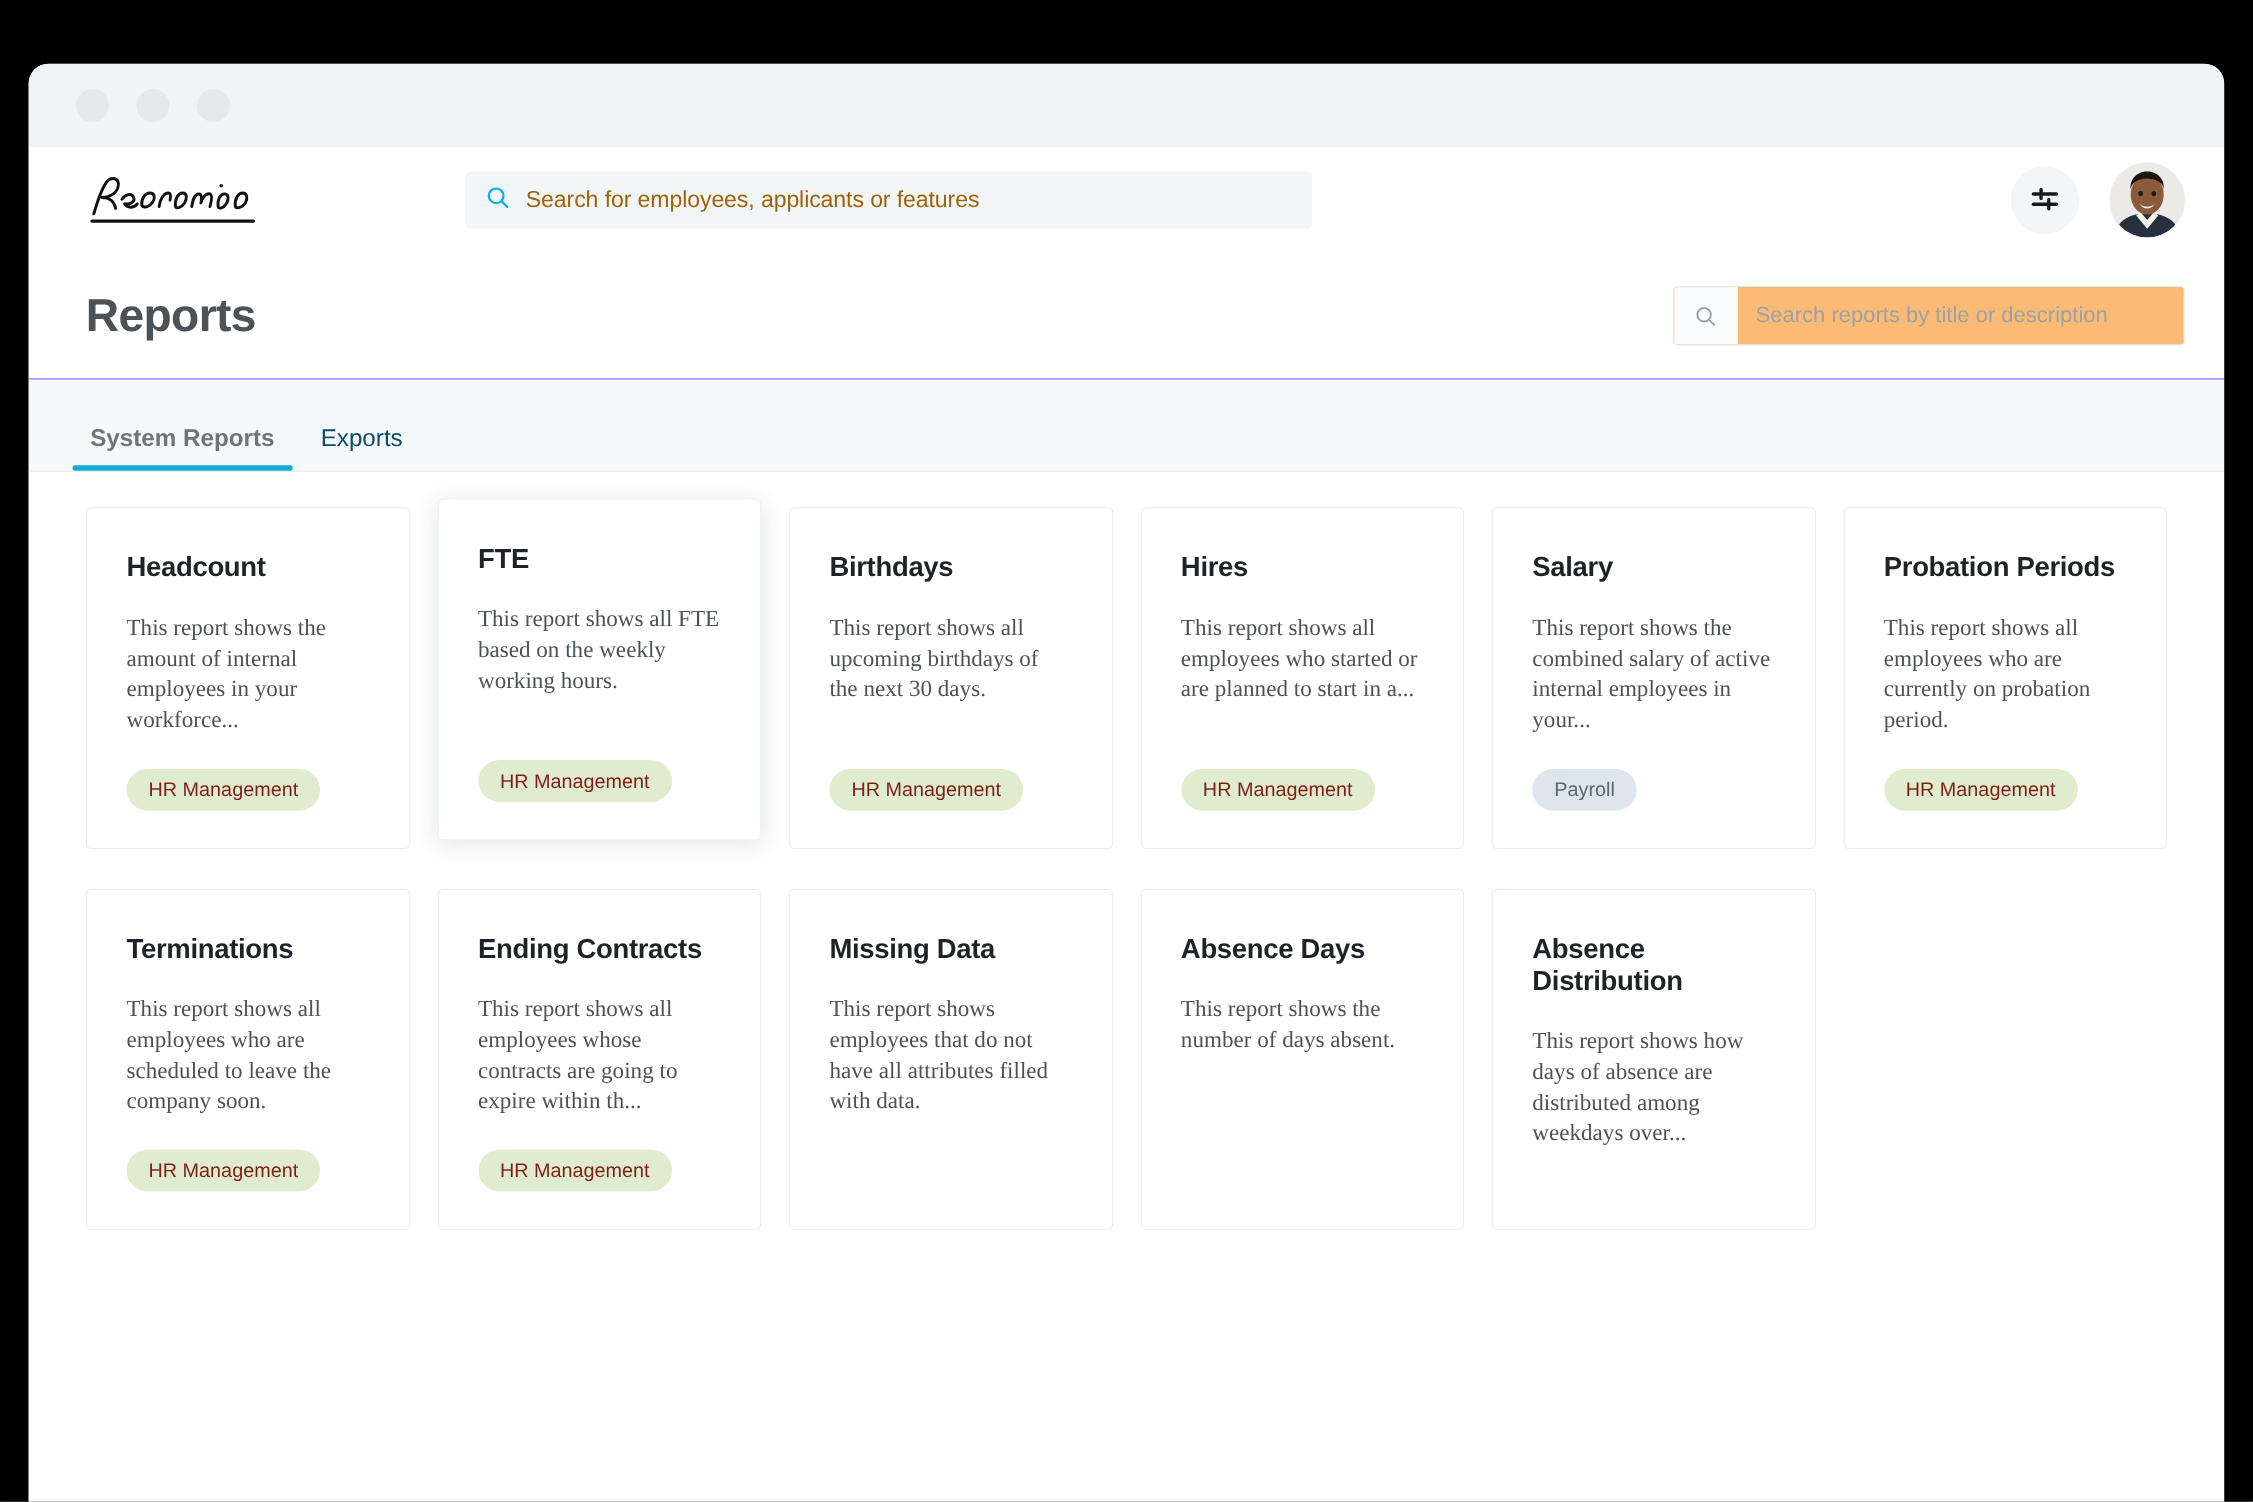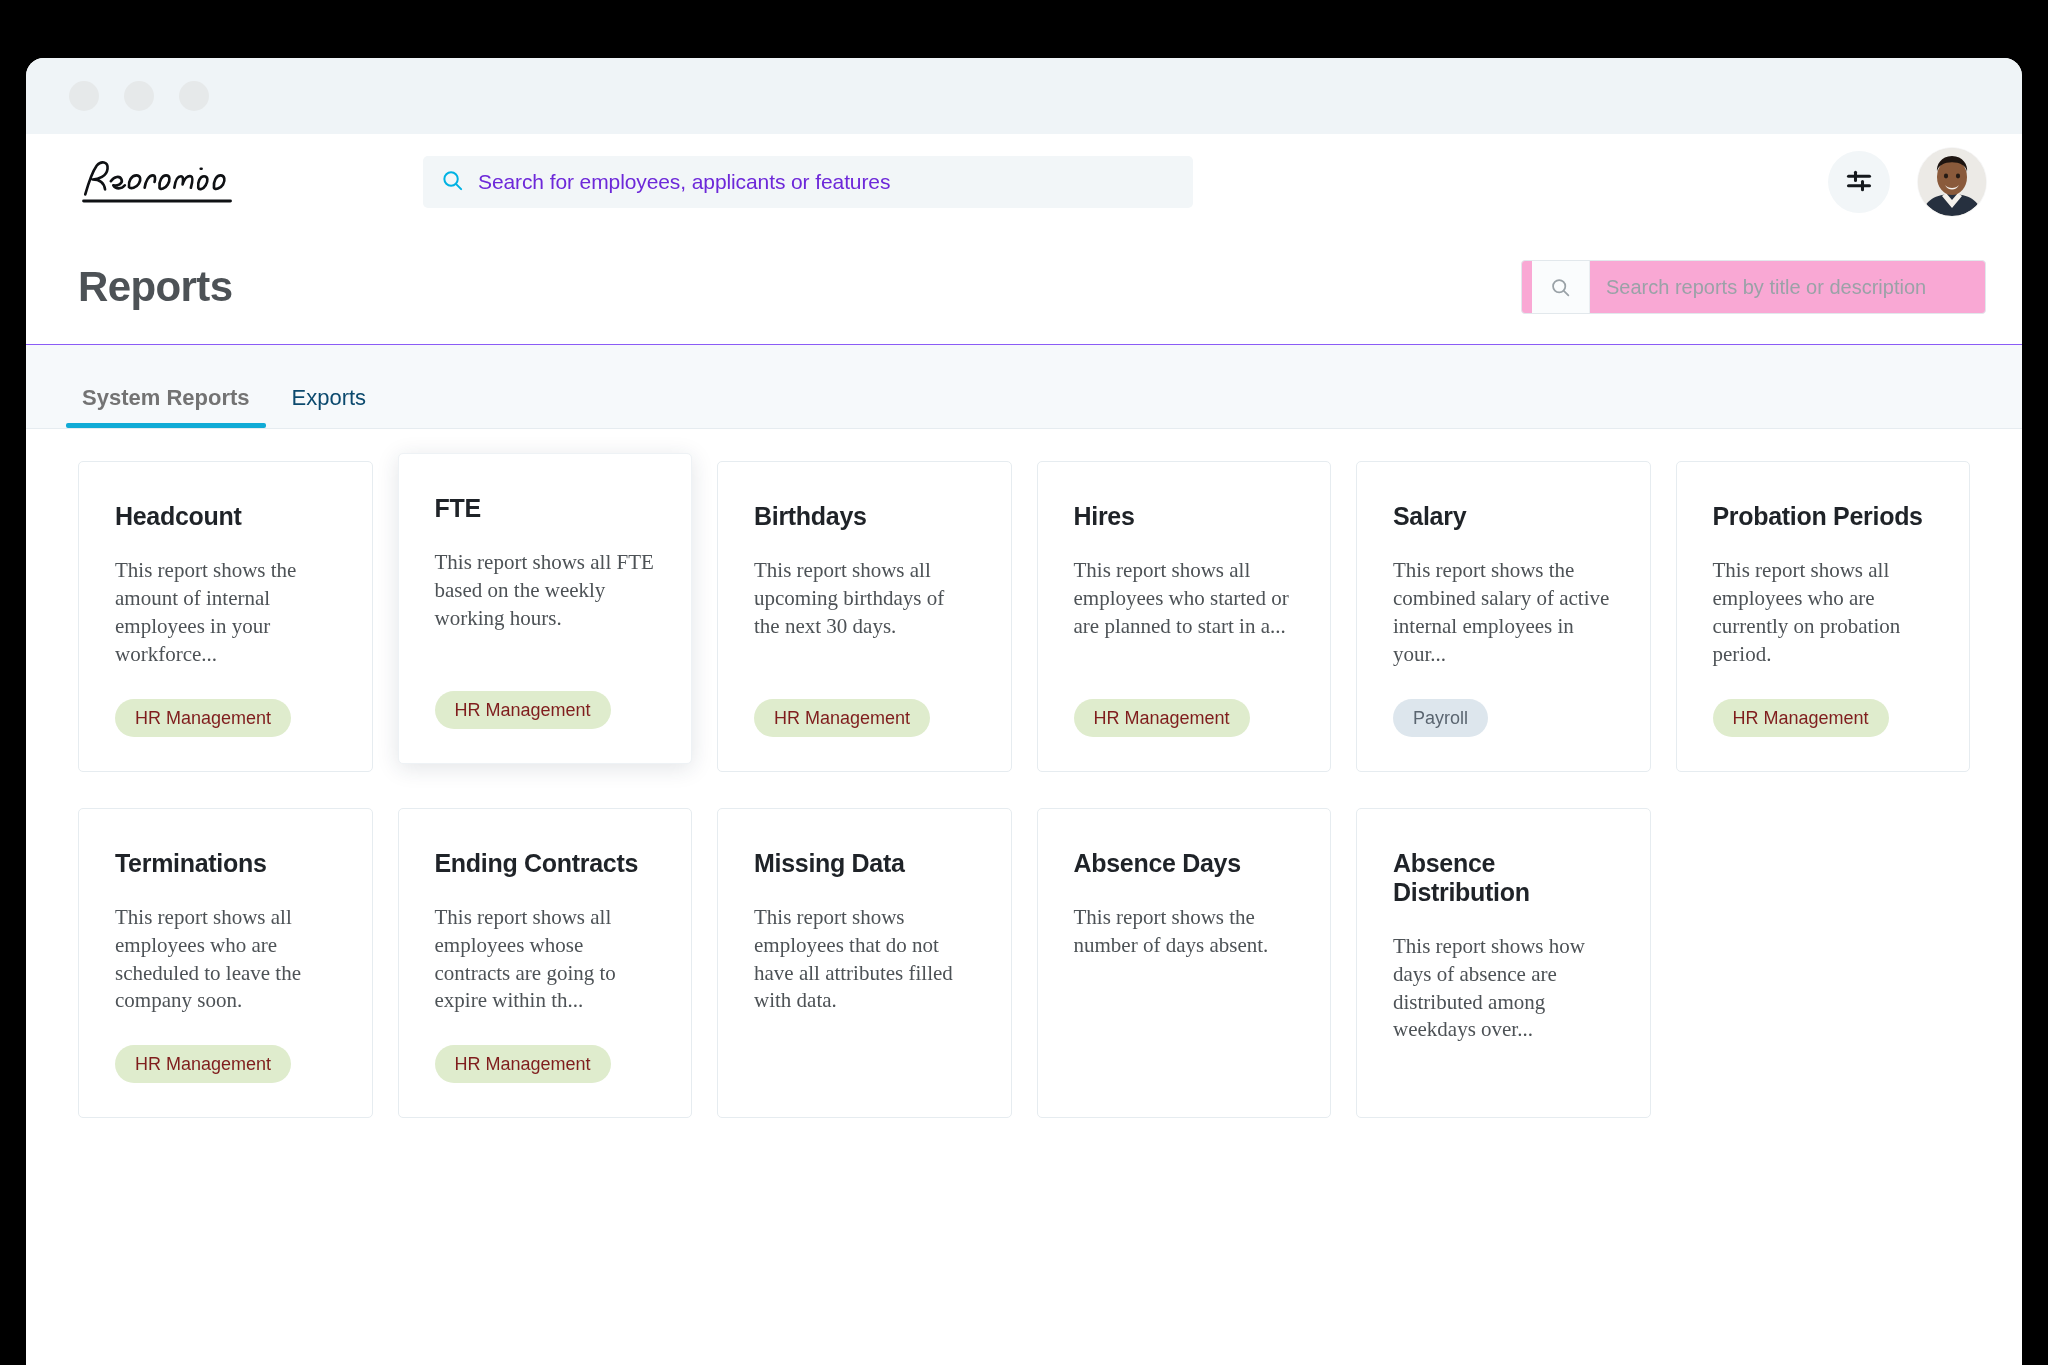--- a/index.html
+++ b/index.html
@@ -72,21 +72,21 @@
     height: 52px;
     background: #f2f6f8;
     border-radius: 5px;
     display: flex;
     align-items: center;
     padding: 0 18px;
     gap: 14px;
   }
   .global-search .ph {
     font-size: 21px;
-    color: #6d28d9;
+    color: #a16207;
     letter-spacing: -0.1px;
   }
   .icon-search-blue { flex: none; }
 
   .appbar-right {
     position: absolute;
     right: 36px;
     display: flex;
     align-items: center;
     gap: 28px;
@@ -132,23 +132,22 @@
   }
   .report-search {
     position: absolute;
     right: 36px;
     width: 465px;
     height: 54px;
     border: 1px solid #e2e8ec;
     border-radius: 4px;
     display: flex;
     align-items: stretch;
-    background: #f9a8d4;
+    background: #fdba74;
     overflow: hidden;
-    padding-left: 10px;
   }
   .report-search .sicon {
     width: 58px;
     background: #fafcfd;
     border-right: 1px solid #e9eef1;
     display: flex;
     align-items: center;
     justify-content: center;
     flex: none;
   }

